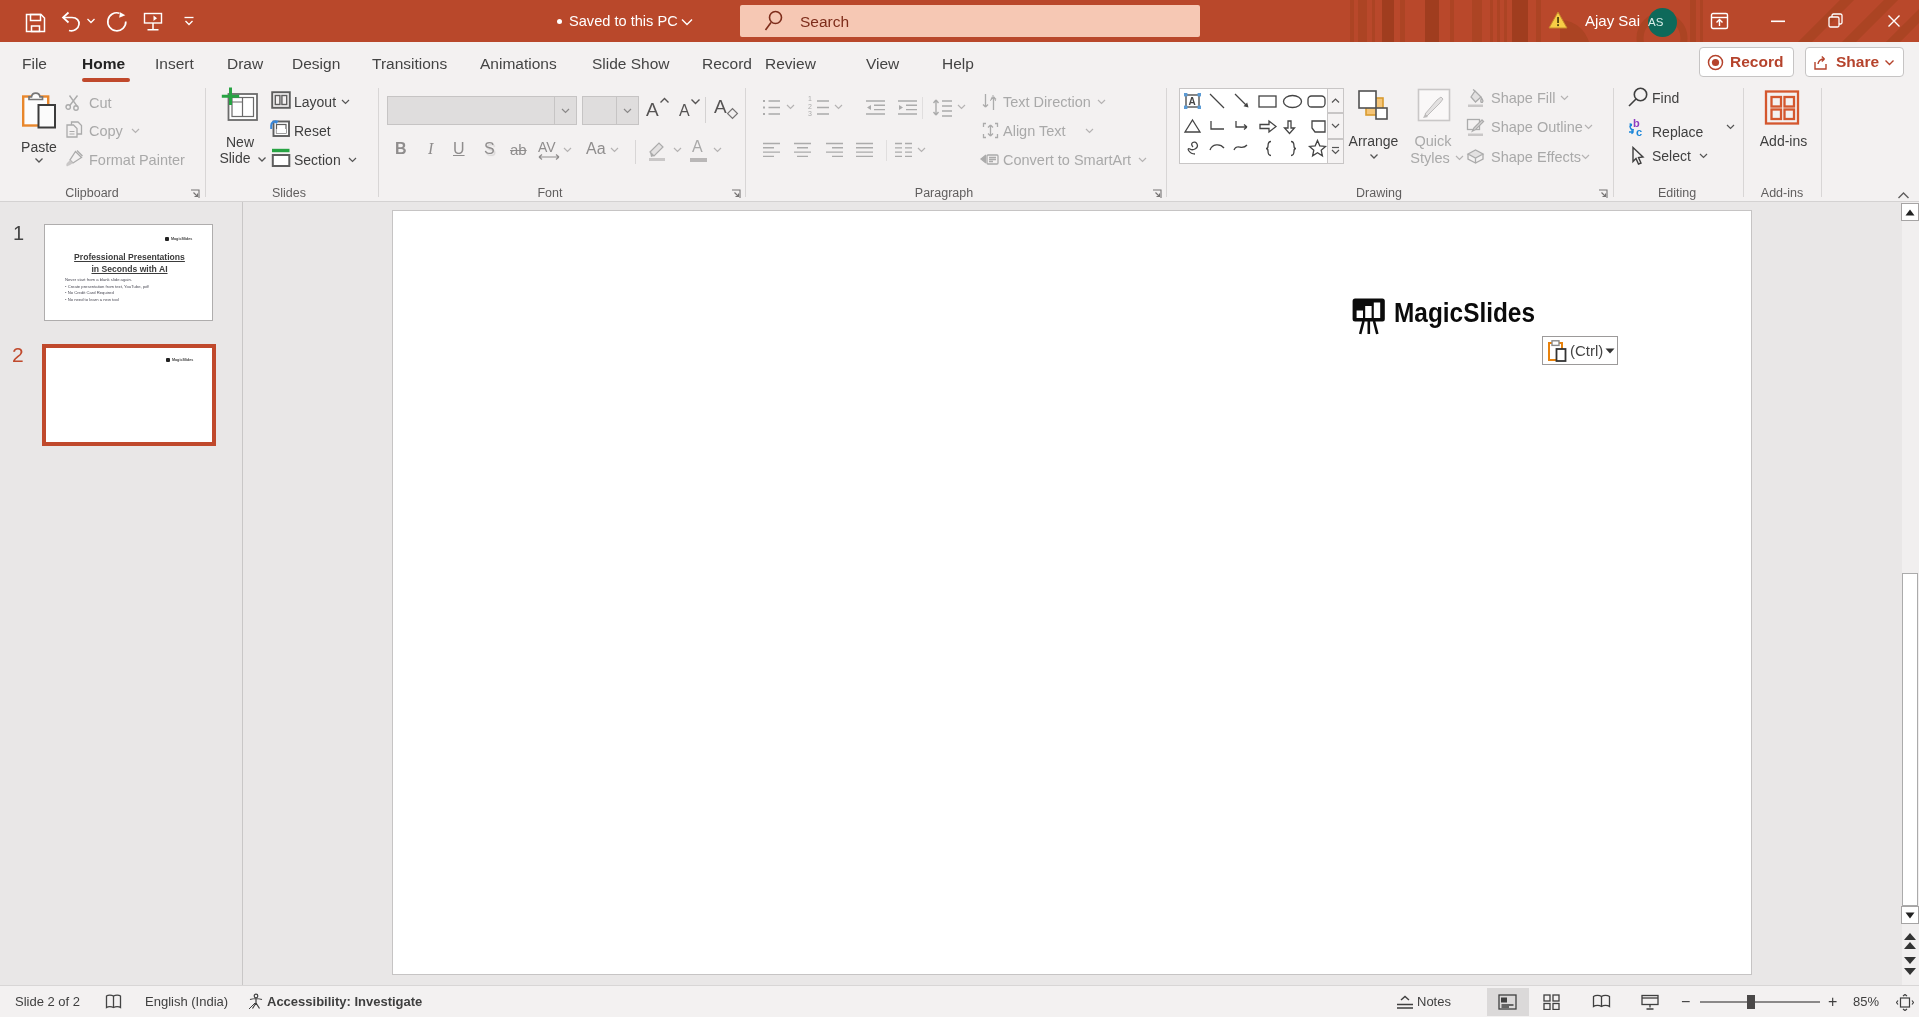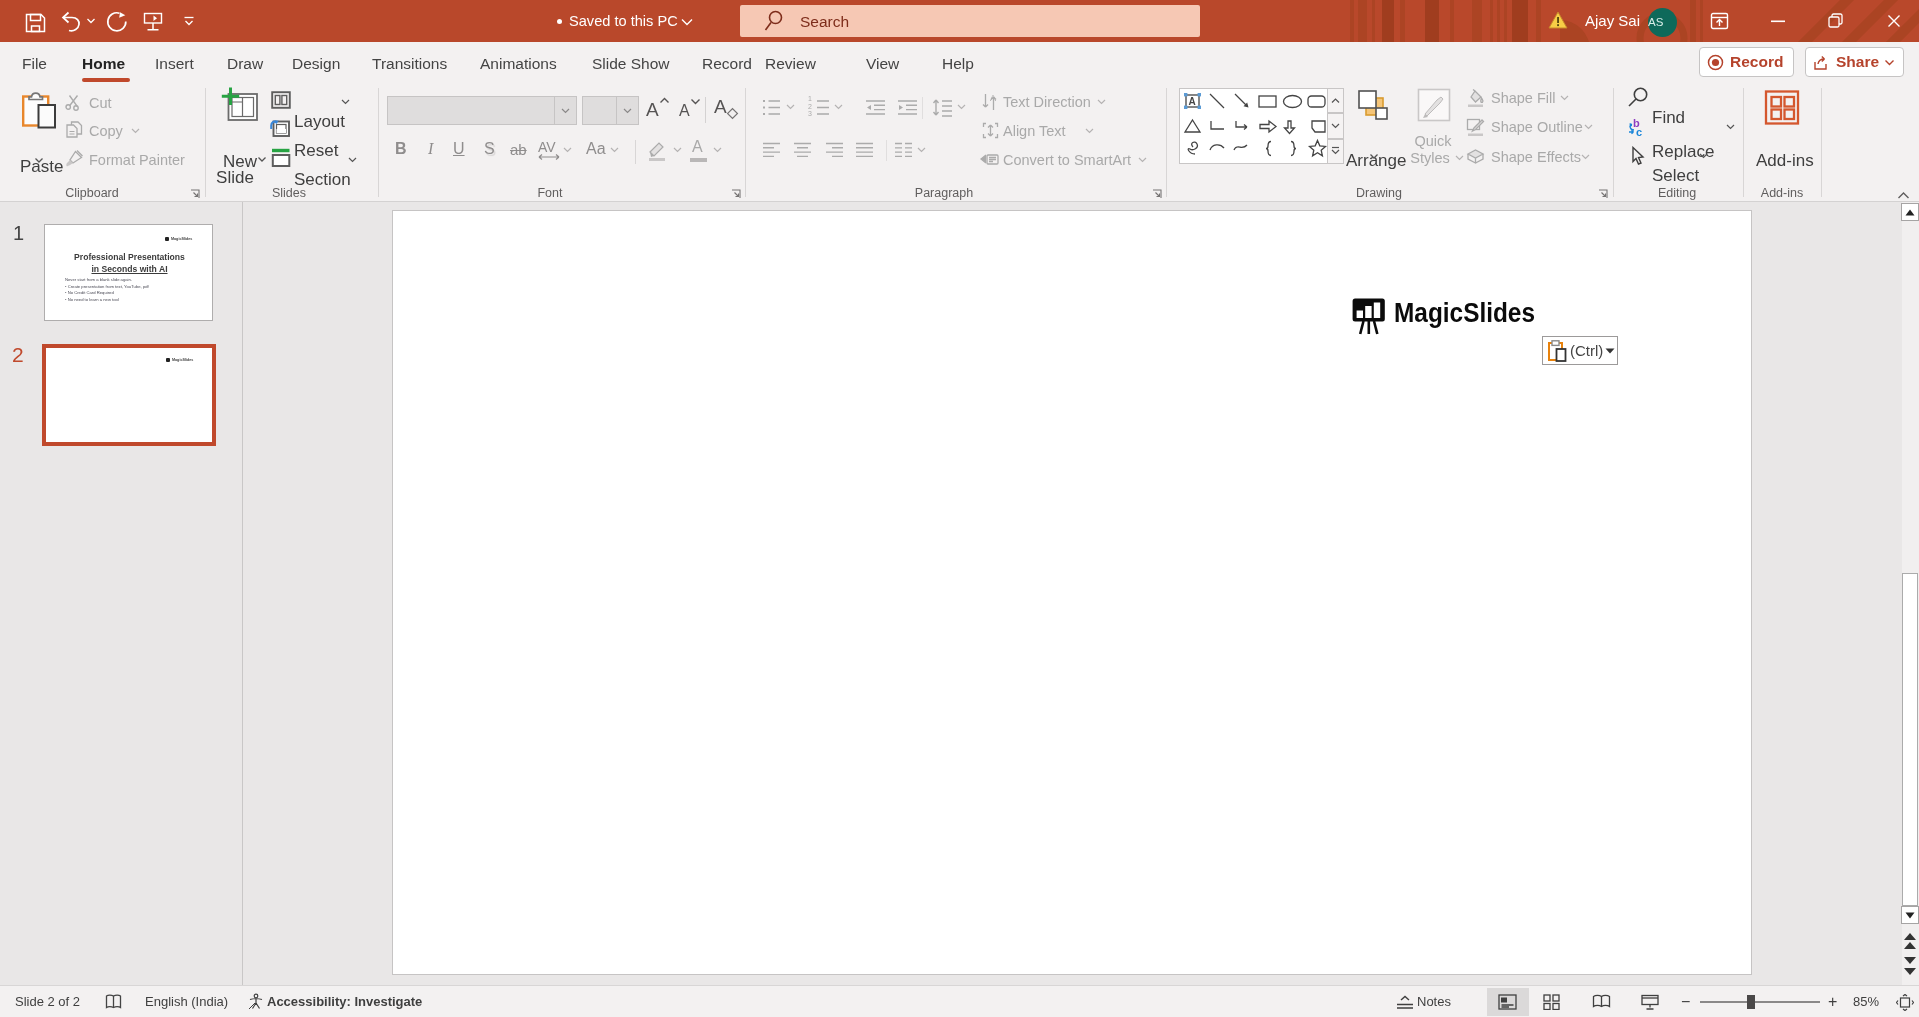--- a/index.html
+++ b/index.html
@@ -1,21 +1,21 @@
 <!DOCTYPE html>
 <html><head>
 <meta charset="utf-8">
 <style>
   * { margin:0; padding:0; box-sizing:border-box; }
   html,body { width:1919px; height:1017px; overflow:hidden; }
   body { font-family:"Liberation Sans", sans-serif; position:relative; background:#E9E7E7; }
   .abs { position:absolute; }
   .tb-ico { position:absolute; top:0; }
   svg { display:block; }
-  .rl { position:absolute; font-size:17px; color:#3F3F3F; white-space:nowrap;margin-top:18px; }
+  .rl { position:absolute; font-size:14px; color:#3F3F3F; white-space:nowrap; }
   .rd { position:absolute; font-size:14.5px; color:#A9A9A9; white-space:nowrap; }
   .gl { position:absolute; font-size:12.5px; color:#605E5E; white-space:nowrap; }
 </style>
 </head>
 <body>
 
 <div class="abs" id="titlebar" style="left:0;top:0;width:1919px;height:42px;background:#B9482B;overflow:hidden;">
 
   <svg class="abs" style="left:0;top:0;" width="1919" height="42" viewBox="0 0 1919 42">
     <g fill="#AC4424">
@@ -504,21 +504,21 @@
 <div class="abs" id="editor" style="left:0;top:202px;width:1919px;height:783px;background:#E9E7E7;">
 
   <div class="abs" style="left:242px;top:0;width:1px;height:783px;background:#C9C7C7;"></div>
 
   <div class="abs" style="left:13px;top:20px;width:20px;font-size:20px;color:#444;">1</div>
   <div class="abs" style="left:12px;top:141px;width:20px;font-size:21px;color:#C0492C;">2</div>
 
   <div class="abs" style="left:44px;top:22px;width:169px;height:97px;background:#fff;border:1px solid #AFADAD;overflow:hidden;">
     <div class="abs" style="left:119.5px;top:11.5px;width:4.5px;height:4.5px;background:#222;border-radius:1px;"></div>
     <div class="abs" style="left:126px;top:12px;font-size:3.7px;font-weight:700;color:#444;">MagicSlides</div>
-    <div class="abs" style="left:0;top:26px;width:169px;text-align:center;font-size:8.6px;font-weight:700;color:#3B3B3B;line-height:12.3px;"><span style="">Professional Presentations</span><br><span style="text-decoration:underline;">in Seconds with AI</span></div>
+    <div class="abs" style="left:0;top:26px;width:169px;text-align:center;font-size:8.6px;font-weight:700;color:#3B3B3B;line-height:12.3px;"><span style="text-decoration:underline;">Professional Presentations</span><br><span style="text-decoration:underline;">in Seconds with AI</span></div>
     <div class="abs" style="left:20px;top:52px;font-size:4.2px;color:#4a4a55;line-height:6.6px;">Never start from a blank slide again.<br>• Create presentation from text, YouTube, pdf<br>• No Credit Card Required<br>• No need to learn a new tool</div>
   </div>
 
   <div class="abs" style="left:42px;top:142px;width:174px;height:102px;background:#fff;border:4px solid #C0492C;overflow:hidden;">
     <div class="abs" style="left:119.5px;top:9.5px;width:4.5px;height:4.5px;background:#222;border-radius:1px;"></div>
     <div class="abs" style="left:126px;top:10px;font-size:3.7px;font-weight:700;color:#444;">MagicSlides</div>
   </div>
 
   <div class="abs" style="left:392px;top:8px;width:1360px;height:765px;background:#fff;border:1px solid #C6C4C4;"></div>
 

